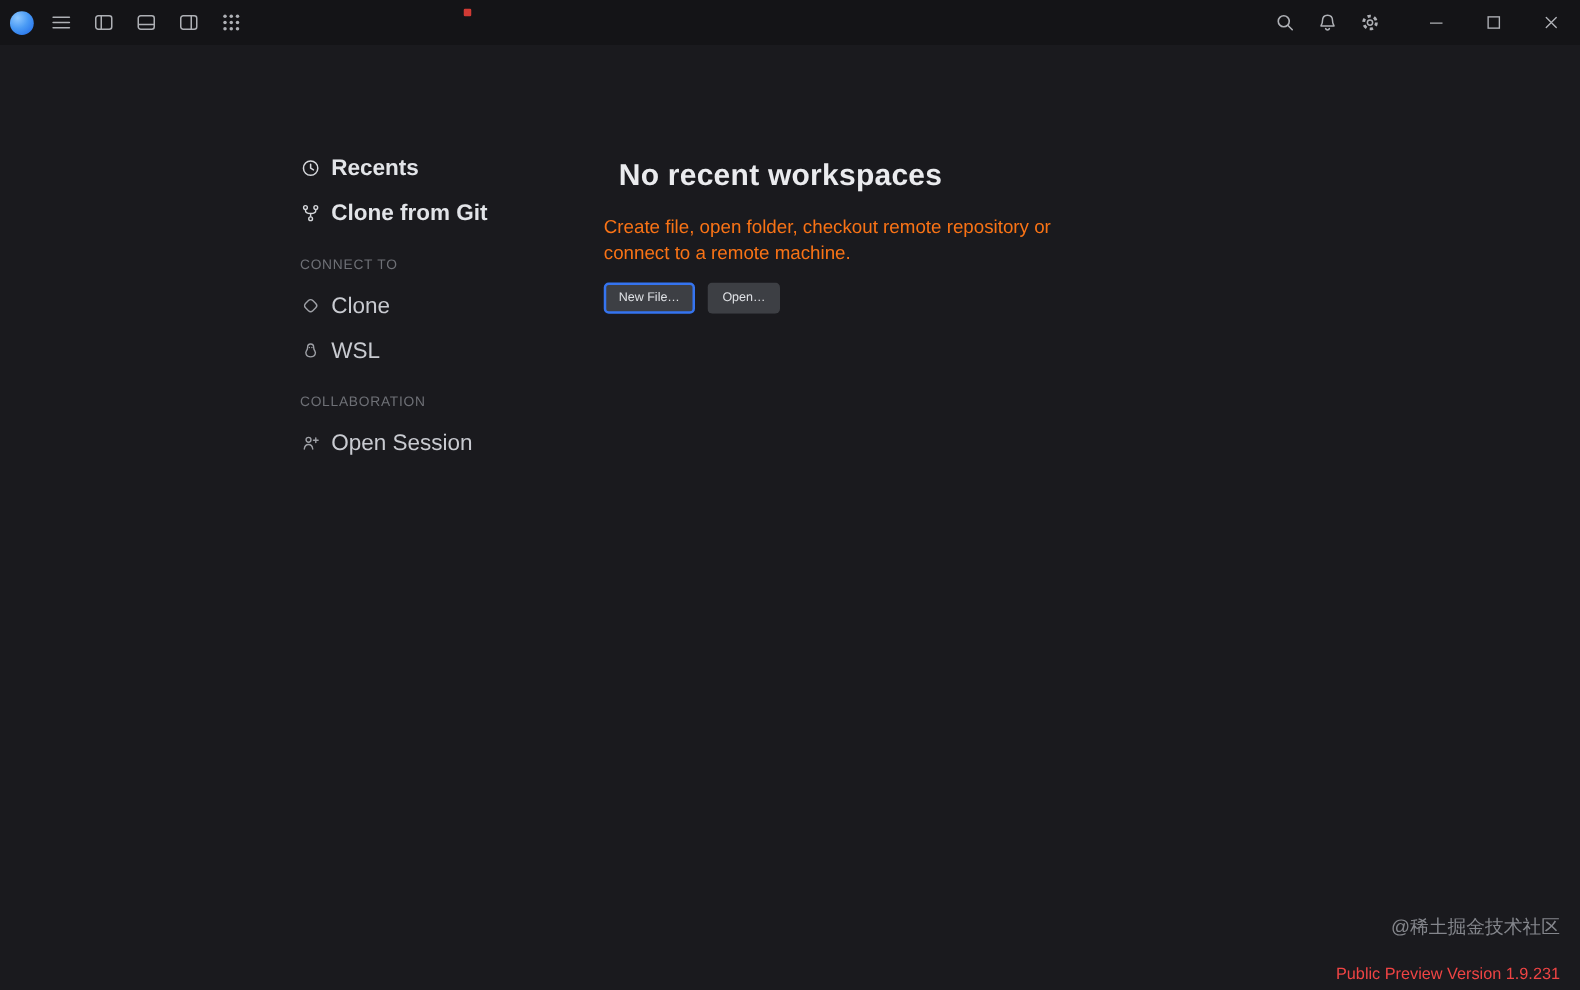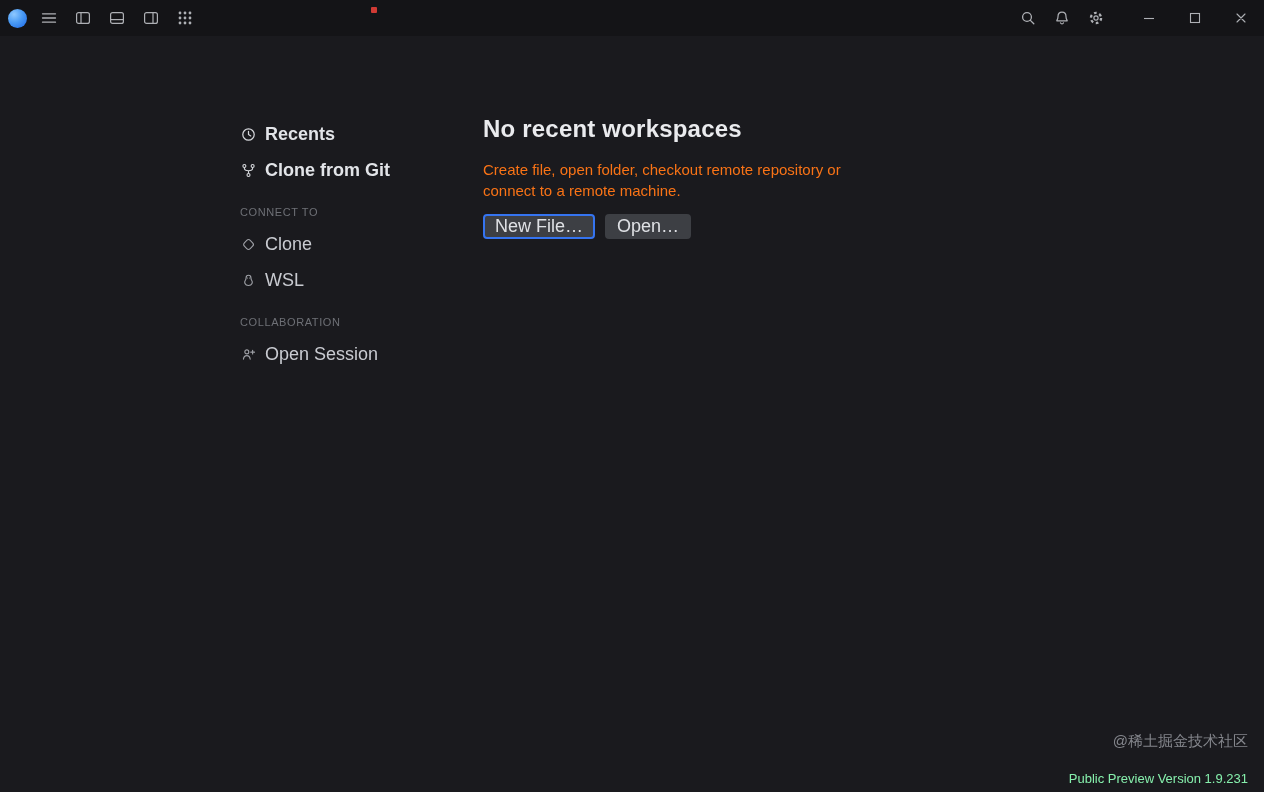--- a/index.html
+++ b/index.html
@@ -50,41 +50,41 @@
   .side-item.primary .icon { color: #d6d8dc; }
   .section-header {
     height: 12px; margin: 24px 0 14px;
     font-size: 11px; letter-spacing: 0.6px; color: #6e7076;
     display: flex; align-items: center;
   }
 
   
   .main { position: absolute; left: 483px; top: 112px; width: 460px; }
   .main h1 {
-    margin: 0; font-size: 24px; line-height: 34px; font-weight: 700; color: #eaebee;
+    margin: 12px; font-size: 24px; line-height: 34px; font-weight: 700; color: #eaebee;
     letter-spacing: 0.2px;
   }
   .main p {
     margin: 13px 0 0; max-width: 392px;
     font-size: 15px; line-height: 21px; color: #f97316;
   }
   .btn-row { margin-top: 13px; display: flex; gap: 10px; align-items: center; }
   .btn {
     height: 25px; padding: 0 10px;
     background: #3d3f44; color: #dfe1e5;
-    font-size: 18px; font-family: "Liberation Sans", sans-serif;
+    font-size: 10px; font-family: "Liberation Sans", sans-serif;
     border: 2px solid transparent; border-radius: 4px; cursor: pointer;
     display: flex; align-items: center;
   }
   .btn.focused { border-color: #3574f0; }
 
   
   .footer { position: absolute; right: 16px; bottom: 6px; text-align: right; }
   .watermark { font-size: 15px; color: #84868c; margin-bottom: 20px; }
-  .version { font-size: 13px; color: #86efac; }
+  .version { font-size: 13px; color: #ef4444; }
 </style>
 </head>
 <body>
 
 <div class="window">
 
   <div class="titlebar">
     <div class="tb-group">
       <div class="logo"></div>
       <button class="tb-btn">

